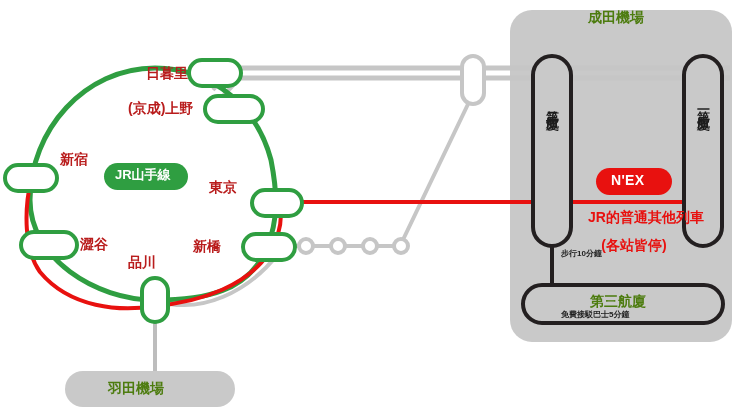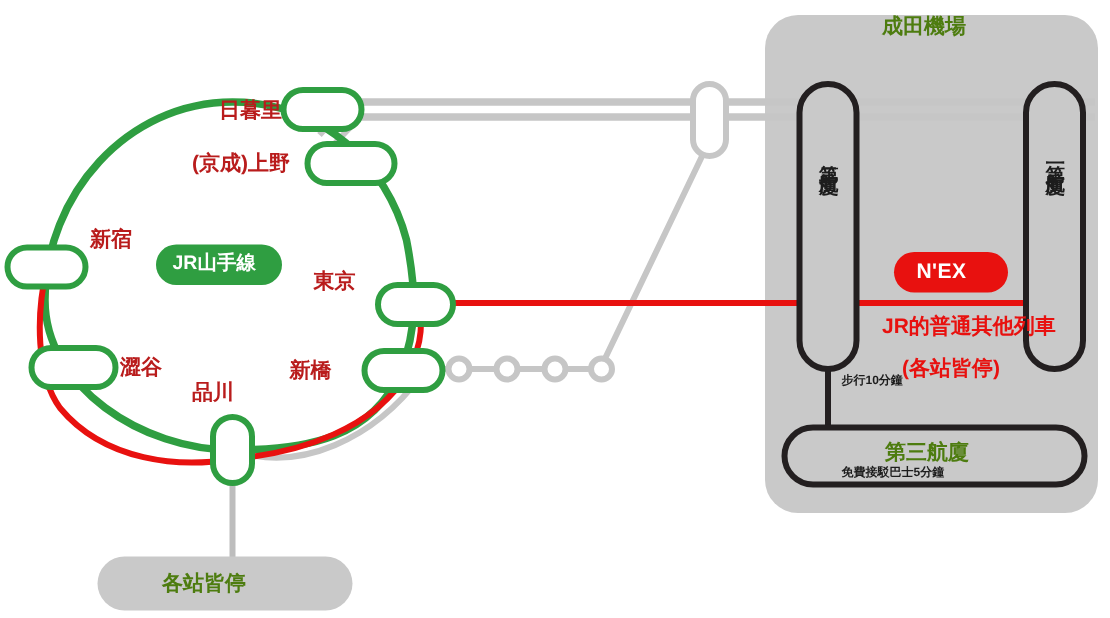--- a/index.html
+++ b/index.html
@@ -173,15 +173,15 @@
   <div class="lbl lbl-green" style="left:60px; top:152px;">新宿</div>
 
   <div class="lbl lbl-green" style="left:80px; top:237px;">澀谷</div>
 
   <div class="lbl lbl-green" style="left:128px; top:256px;font-family:Liberation Mono, monospace;">品川</div>
 
   <div class="lbl lbl-green" style="left:209px; top:180px;">東京</div>
 
   <div class="lbl lbl-green" style="left:193px; top:239px;">新橋</div>
 
-  <div class="lbl lbl-dark" style="left:108px; top:381px;">各站皆停</div>
+  <div class="lbl lbl-dark" style="left:108px; top:381px;">羽田機場</div>
 
 </div>
 
 </body></html>

